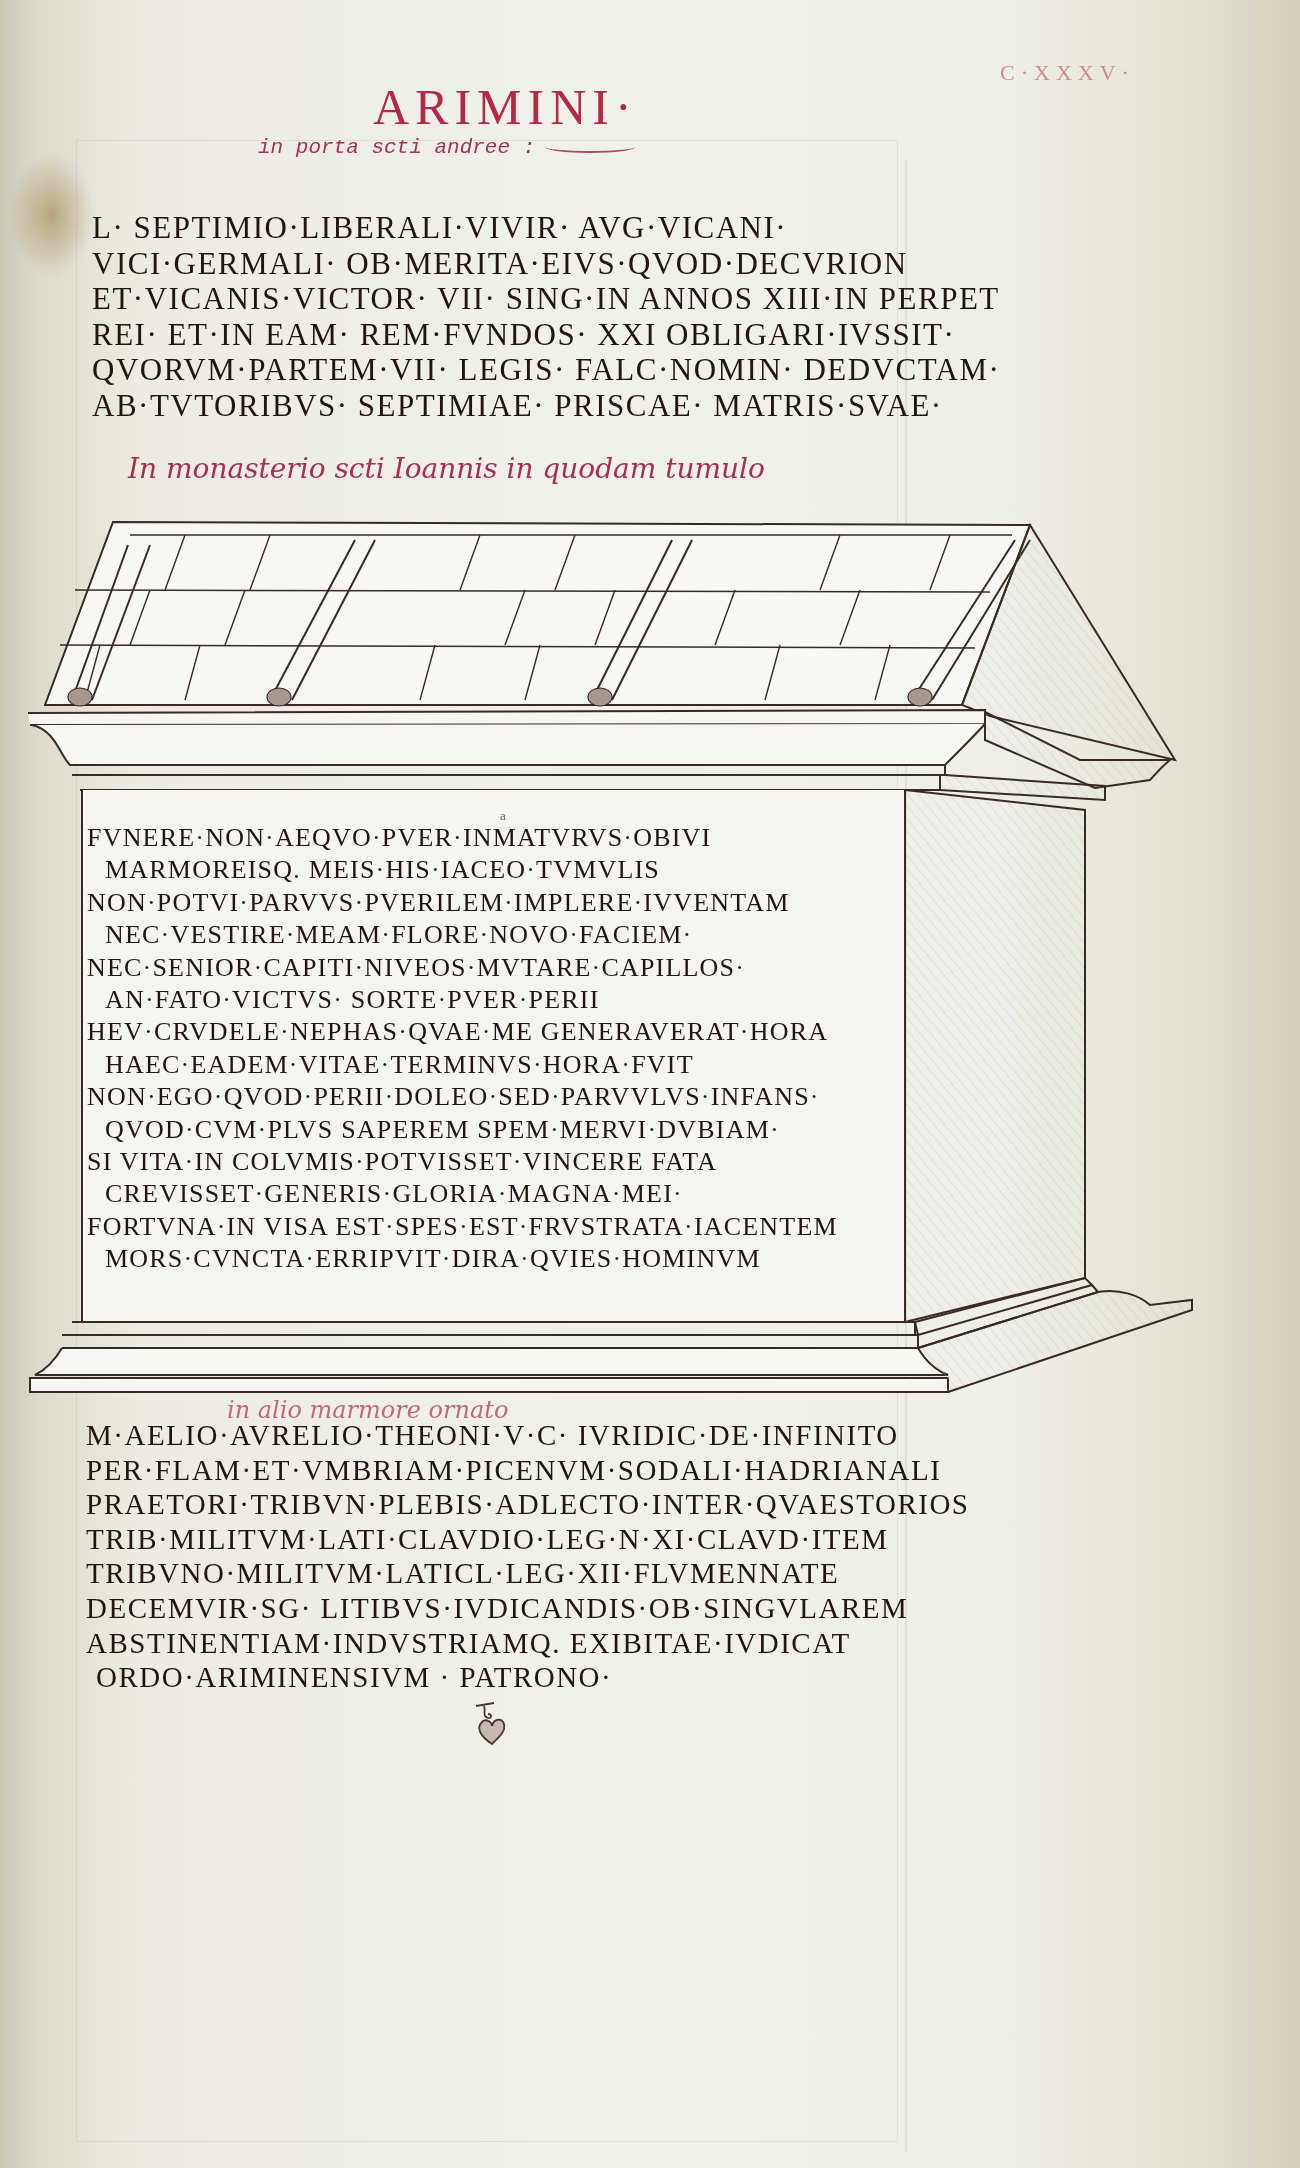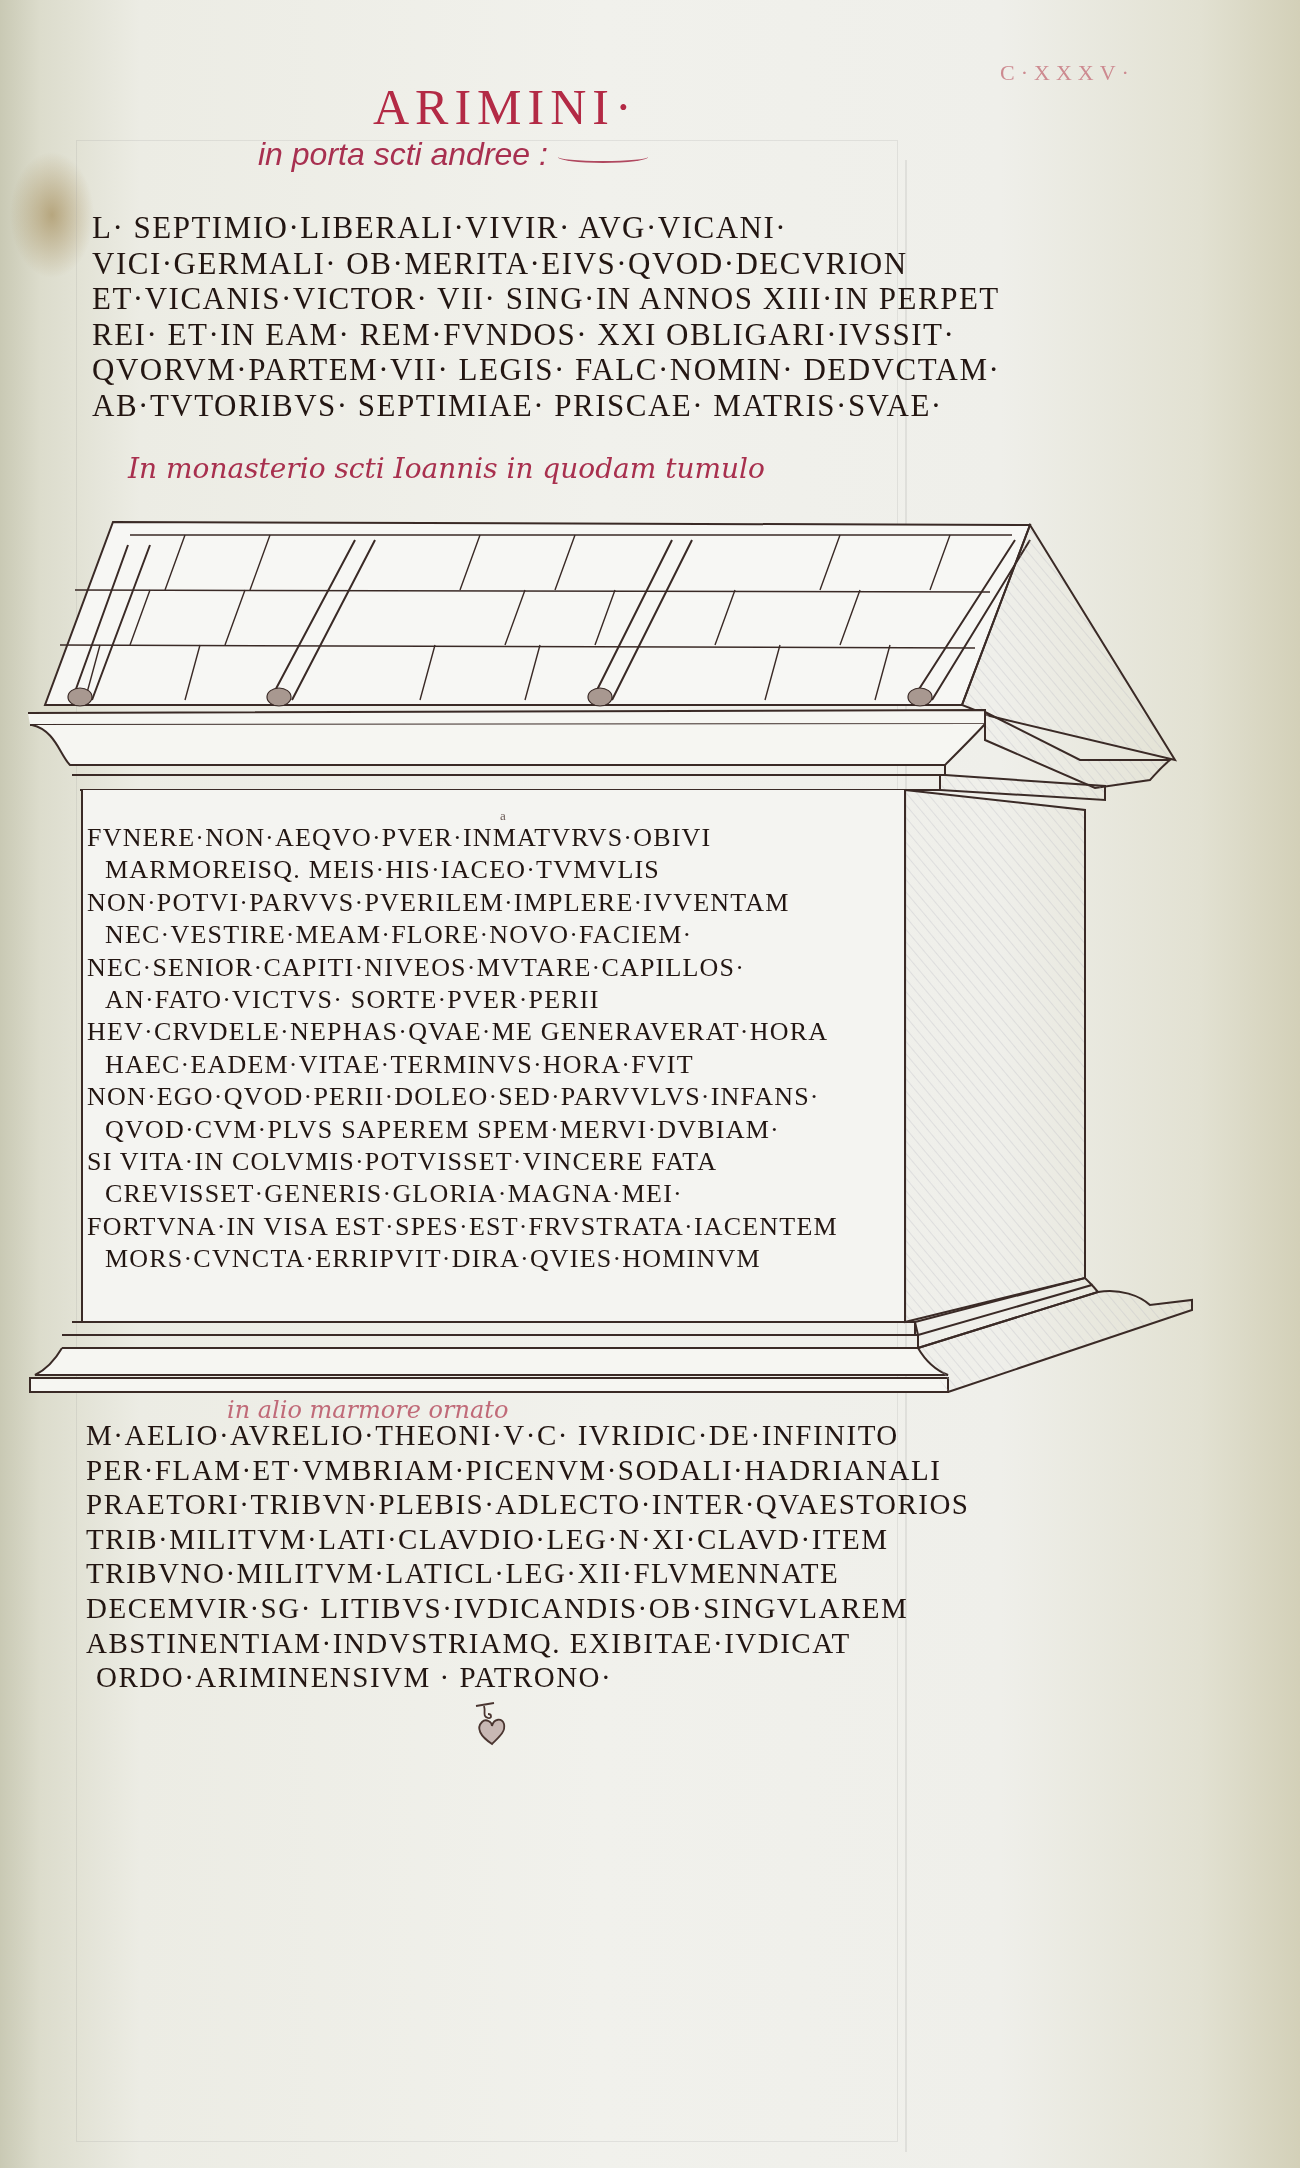--- a/index.html
+++ b/index.html
@@ -12,22 +12,22 @@
   }
   .ruling {
     position:absolute; border:1px solid rgba(150,150,150,0.18);
   }
   .abs { position:absolute; white-space:nowrap; }
   .title {
     left:373px; top:78px; font-size:50px; letter-spacing:6px;
     font-family:"Liberation Serif", serif; color:#b32a45;text-align:right;
   }
   .subtitle {
-    left:258px; top:136px; font-size:32px; font-style:italic;
-    font-family:Liberation Sans, sans-serif; color:#a83050;
+    left:258px; top:136px; font-size:21px; font-style:italic;
+    font-family:Liberation Mono, monospace; color:#a83050;
   }
   .subtitle .swash { display:inline-block; width:90px; height:10px; border-bottom:2px solid #b0485f; border-radius:0 0 50% 50%; margin-left:10px; vertical-align:middle; }
   .folio {
     left:1000px; top:60px; font-size:22px; letter-spacing:6px; color:#cd8a90;
     font-family:"Liberation Serif", serif;
   }
   .caps {
     font-family:"Liberation Serif", serif; color:#231612;
     font-size:31px; letter-spacing:1.5px; text-transform:uppercase;
   }

